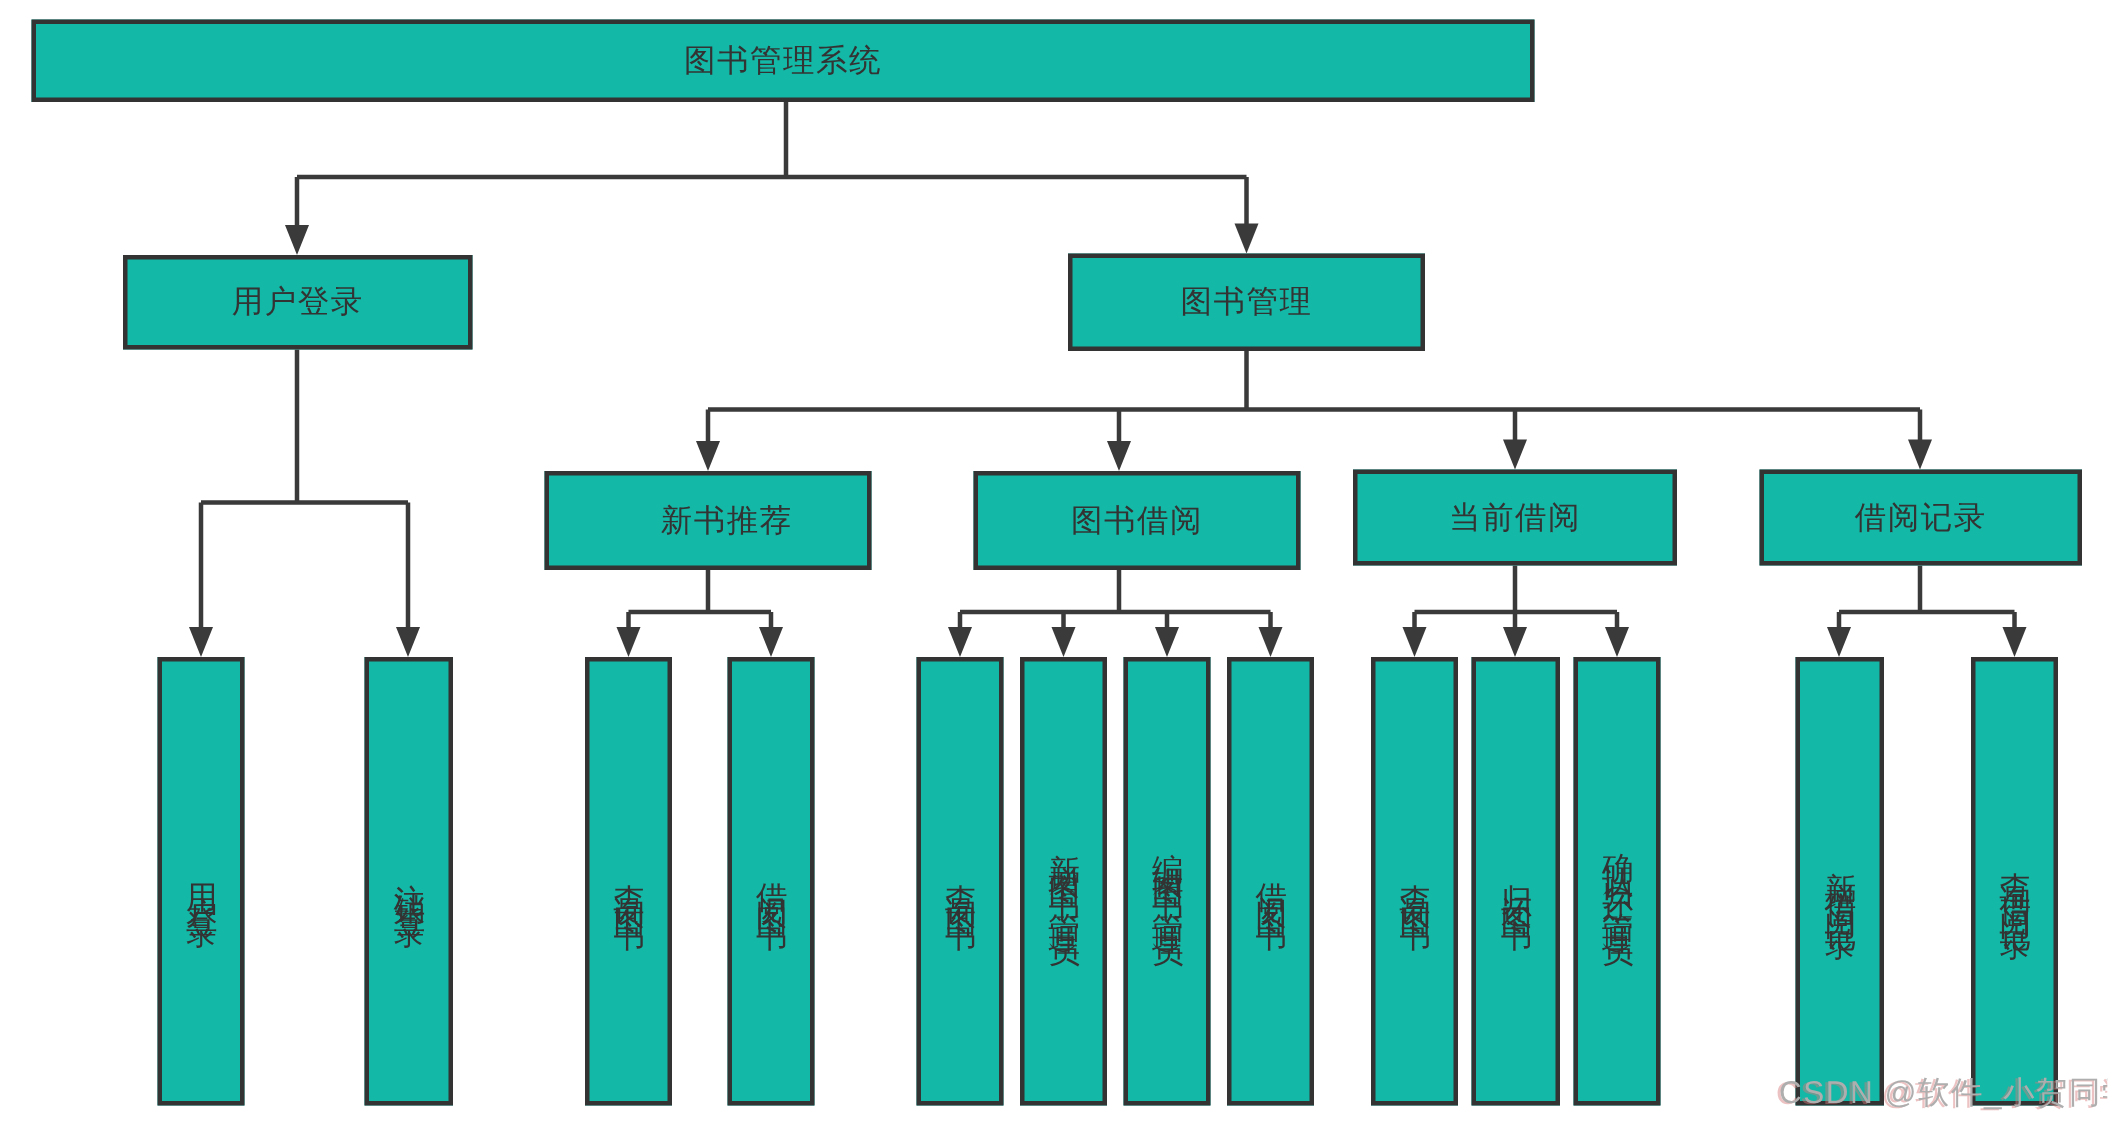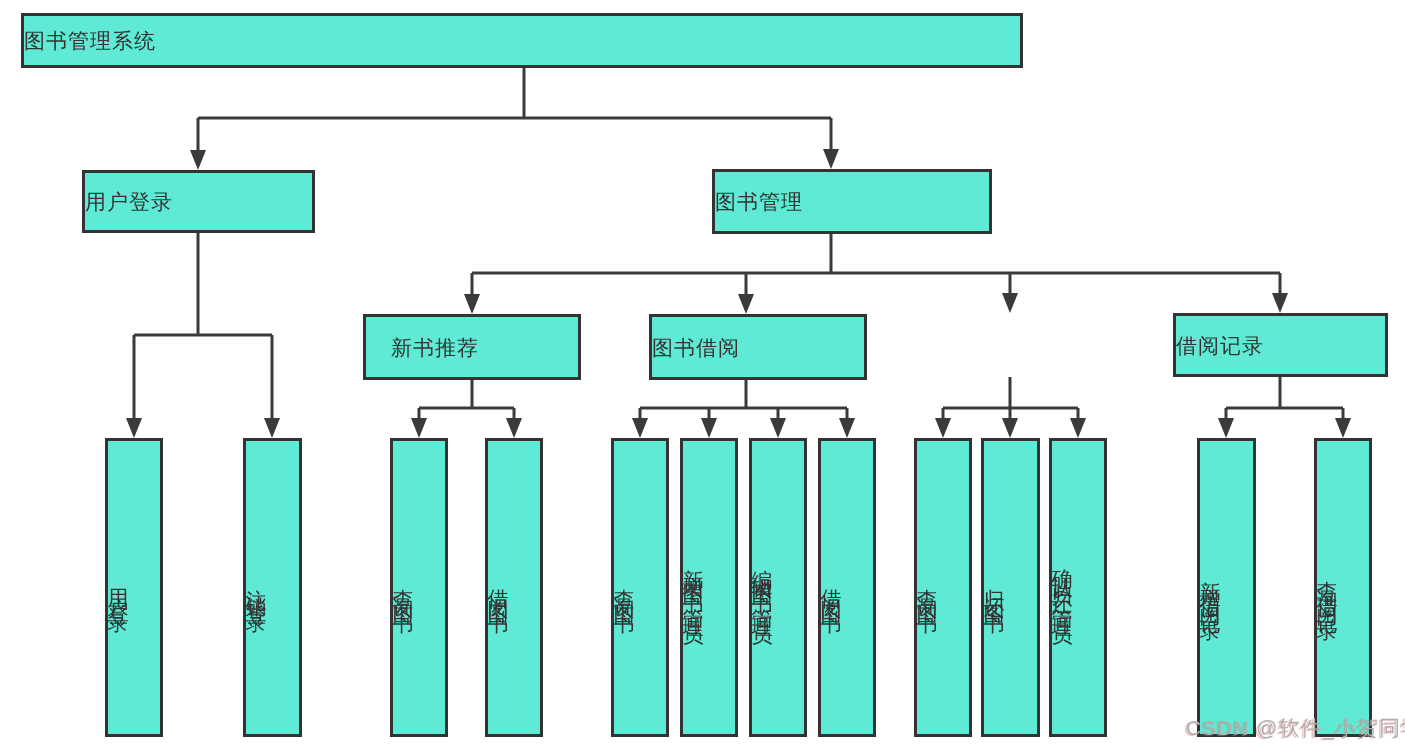--- a/index.html
+++ b/index.html
@@ -25,24 +25,25 @@
     stroke: #3a3a3a;
     stroke-width: 3;
   }
   .connectors polygon {
     fill: #3a3a3a;
     stroke: none;
   }
 
   .node {
     position: absolute;
-    background: #5eead4;
+    background: #14b8a6;
     border: 3px solid #333333;
     display: flex;
     align-items: center;
+    justify-content: center;
     color: #333333;
     z-index: 2;
   }
   .node .h-label {
     font-size: 21px;
     letter-spacing: 1px;
     white-space: nowrap;
     line-height: 1;
   }
   .leaf .v-label {
@@ -107,29 +108,32 @@
     <polygon points="1335,418 1351,418 1343,438"></polygon>
   </svg>
 
   <div class="node" style="left:21px; top:13px; width:1002px; height:55px;">
     <span class="h-label">图书管理系统</span>
   </div>
 
   <div class="node" style="left:82px; top:170px; width:233px; height:63px;">
     <span class="h-label">用户登录</span>
   </div>
-  <div class="node" style="left:712px; top:169px; width:280px; height:65px;">
+  <div class="node" style="left:712px; top:169px; width:238px; height:65px;">
     <span class="h-label">图书管理</span>
   </div>
 
   <div class="node" style="left:363px; top:314px; width:218px; height:66px;padding-left:25px;">
     <span class="h-label">新书推荐</span>
   </div>
   <div class="node" style="left:637px; top:314px; width:218px; height:66px;margin-left:12px;">
     <span class="h-label">图书借阅</span>
+  </div>
+  <div class="node" style="left:902px; top:313px; width:216px; height:64px;">
+    <span class="h-label">当前借阅</span>
   </div>
   <div class="node" style="left:1173px; top:313px; width:215px; height:64px;">
     <span class="h-label">借阅记录</span>
   </div>
 
   <div class="node leaf" style="left:105px; top:438px; width:58px; height:299px;">
     <span class="v-label">用户登录</span>
   </div>
   <div class="node leaf" style="left:243px; top:438px; width:59px; height:299px;">
     <span class="v-label">注销登录</span>

